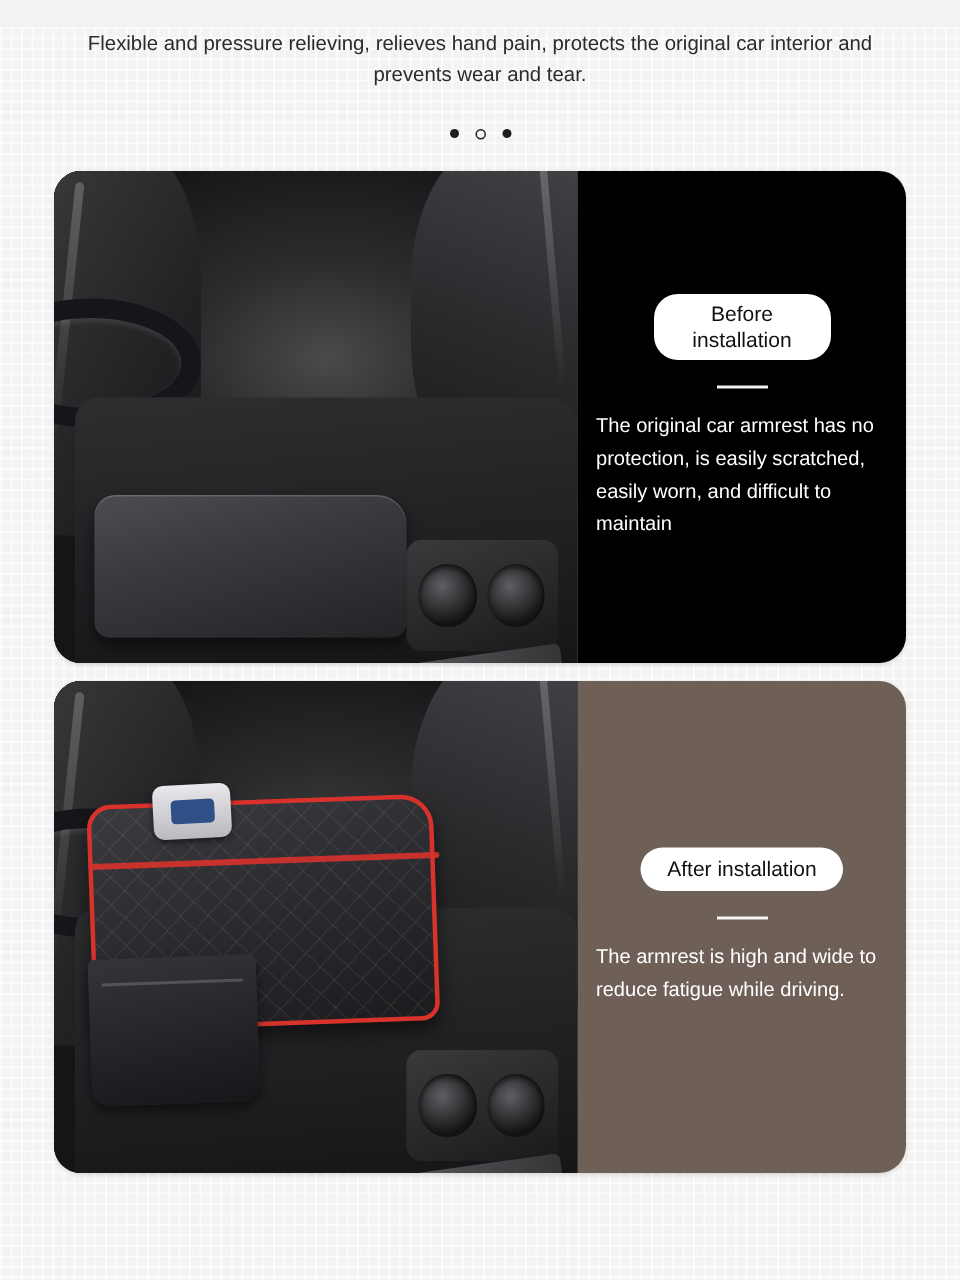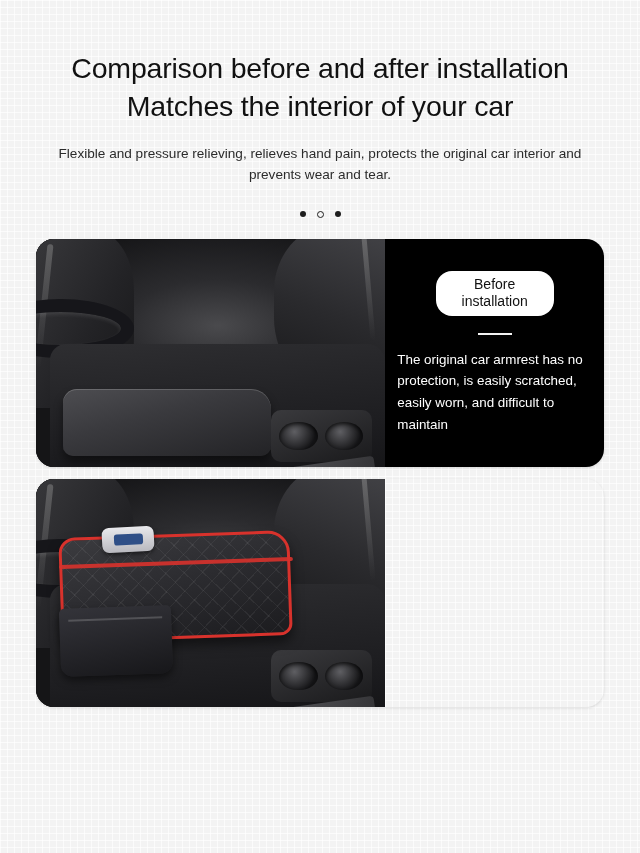--- a/index.html
+++ b/index.html
@@ -65,21 +65,21 @@
     width: 7px; height: 7px;
   }
 
   
   .panel {
     position: relative;
     display: flex;
     border-radius: 18px;
     overflow: hidden;
     margin-top: 18px;
-    height: 228px;
+    height: 328px;
     box-shadow: 0 1px 3px rgba(0,0,0,0.12);
   }
   .panel.second { margin-top: 12px; }
 
   .photo {
     position: relative;
     width: 61.5%;
     overflow: hidden;
     background: #1a1a1c;
   }
@@ -242,24 +242,20 @@
     background: #d8322c; opacity: .9;
     transform: rotate(-2deg);
     border-radius: 2px;
   }
 </style>
 </head>
 <body>
 
 <div class="page">
 
-  <div class="headline">
-    <span class="l1">Comparison before and after installation</span>
-    <span class="l2">Matches the interior of your car</span>
-  </div>
 
   <div class="subhead">Flexible and pressure relieving, relieves hand pain, protects the original car interior and prevents wear and tear.</div>
 
   <div class="dots">
     <span class="dot"></span>
     <span class="dot hollow"></span>
     <span class="dot"></span>
   </div>
 
   <div class="panel">
@@ -300,15 +296,20 @@
           <span class="cup b"></span>
         </div>
         <div class="trim"></div>
 
       </div>
       <div class="cushion"></div>
       <div class="red-piping"></div>
       <div class="usb"></div>
       <div class="pouch"></div>
     </div>
+    <div class="side brown">
+      <div class="pill">After installation</div>
+      <div class="rule"></div>
+      <div class="side-text">The armrest is high and wide to reduce fatigue while driving.</div>
+    </div>
   </div>
 
 </div>
 
 </body></html>

